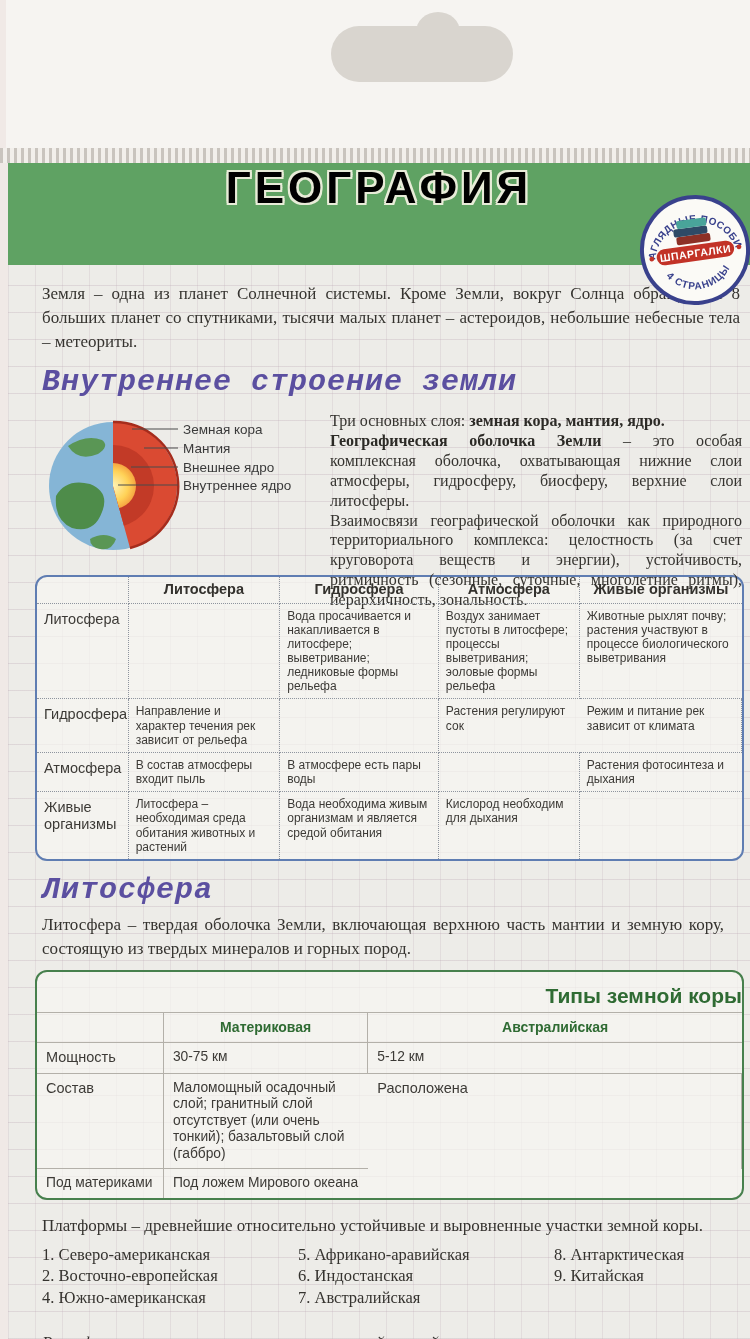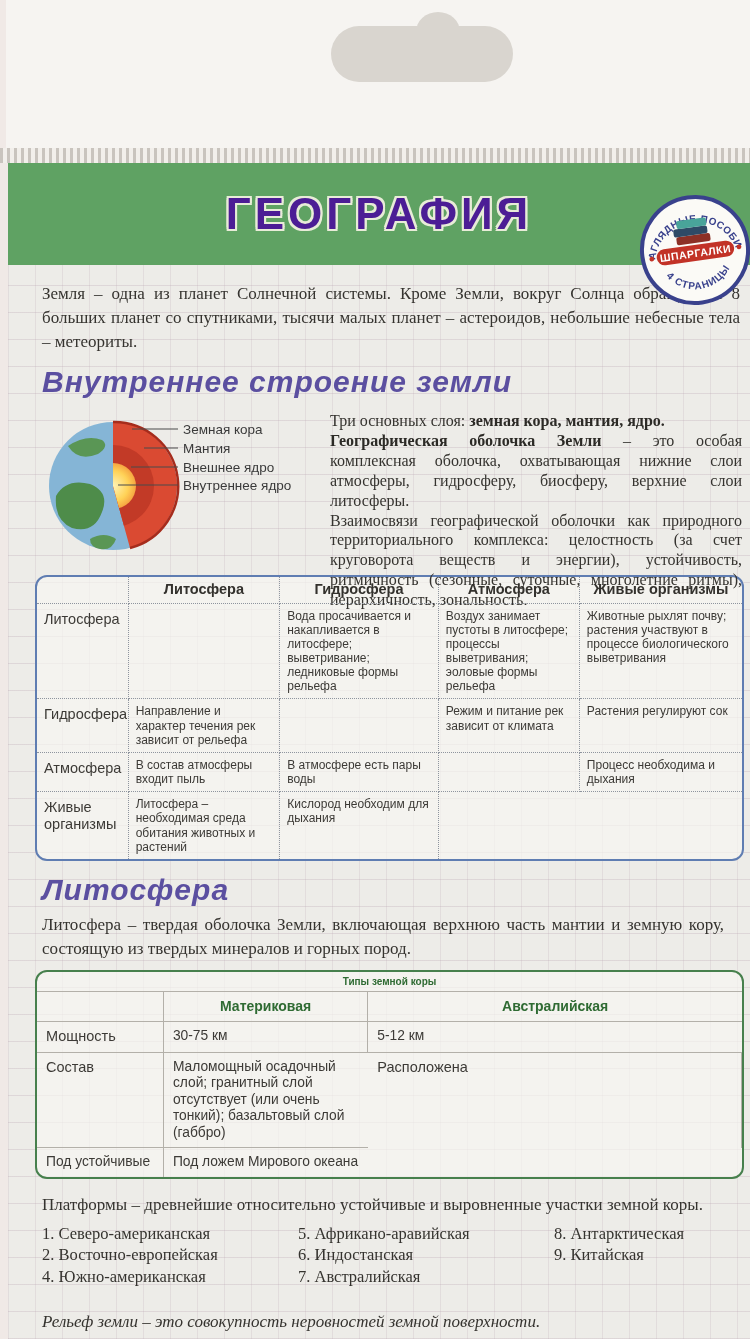--- a/index.html
+++ b/index.html
@@ -16,33 +16,33 @@
     background:repeating-linear-gradient(90deg,#c9c4be 0 3px,#f2efeb 3px 7px); }
 
   
   .card { position:absolute; left:8px; top:163px; width:742px; height:1176px;
     background-color:#edece8;
     background-image:
       repeating-linear-gradient(0deg, rgba(186,165,178,.30) 0 1px, transparent 1px 27px),
       repeating-linear-gradient(90deg, rgba(186,165,178,.22) 0 1px, transparent 1px 27px);
   }
   .green-band { position:absolute; left:0; top:0; width:742px; height:102px; background:#5fa263; }
-  .main-title { text-align:center; padding-top:26px; font-size:44px; font-weight:bold; letter-spacing:4px;
-    color:#4c1d95;
+  .main-title { text-align:center; font-size:44px; font-weight:bold; letter-spacing:4px;
+    color:#000000;
     text-shadow:-2px -2px 0 #e8ecd8, 2px -2px 0 #e8ecd8, -2px 2px 0 #e8ecd8, 2px 2px 0 #e8ecd8,
                  0 -2px 0 #e8ecd8, 0 2px 0 #e8ecd8, -2px 0 0 #e8ecd8, 2px 0 0 #e8ecd8; }
 
   .badge { position:absolute; left:630px; top:30px; width:114px; height:114px; z-index:5; }
 
   .content { position:absolute; left:0; top:102px; width:742px; }
 
   p.serif { font-family:"Liberation Serif", serif; font-size:17px; line-height:1.4; color:#35332f; }
   .intro { margin:17px 10px 0 34px; text-align:justify; }
 
-  .script-heading { font-family:Liberation Sans, sans-serif; font-style:italic; font-weight:bold;
+  .script-heading { font-family:Liberation Mono, monospace; font-style:italic; font-weight:bold;
     color:#5b4fa0; font-size:30px; letter-spacing:1px; margin:12px 0 2px 34px; }
 
   
   .earth-row { display:flex; margin:12px 0 0 30px; height:156px; }
   .earth-svg { width:290px; height:150px; flex:0 0 290px; }
   .svg-label { font-family:"Liberation Sans", sans-serif; font-size:13.5px; fill:#3a3a3a; }
   .geo-text { width:412px; margin-left:2px; font-family:"Liberation Serif", serif; font-size:16px;
     line-height:1.24; color:#35332f; text-align:justify; }
   .geo-text b { color:#2c2a26; }
 
@@ -56,22 +56,22 @@
   .tbl1 .c.lastrow { border-bottom:none; }
   .tbl1 .h { font-weight:bold; text-align:center; font-size:14.5px; color:#33312d; padding:4px 2px; }
   .tbl1 .rl { font-size:14.5px; padding-top:7px; }
 
   .litho-para { margin:6px 26px 0 34px; text-align:justify; }
 
   
   .tbl2 { margin:10px 6px 0 27px; width:709px; border:2px solid #47804d; border-radius:12px;
     background:rgba(248,247,243,.65); overflow:hidden; display:grid;
     grid-template-columns:18% 29% 53%; }
-  .tbl2 .title { grid-column:1 / span 3; text-align:center; font-weight:bold; font-size:10px;
-    color:#2f6b33; padding:4px 0 4px; border-bottom:1px solid #b3b0a9; }
+  .tbl2 .title { grid-column:1 / span 3; text-align:right; font-weight:bold; font-size:21px;
+    color:#2f6b33; padding:12px 0 4px; border-bottom:1px solid #b3b0a9; }
   .tbl2 .c { border-bottom:1px solid #b3b0a9; border-right:1px solid #b3b0a9;
     padding:6px 9px; font-size:13.8px; line-height:1.2; color:#3c3a36; }
   .tbl2 .c.lastcol { border-right:none; }
   .tbl2 .c.lastrow { border-bottom:none; }
   .tbl2 .h { font-weight:bold; text-align:center; color:#2f6b33; font-size:14px; }
   .tbl2 .rl { font-size:14.5px; }
 
   .platforms-para { margin:14px 10px 0 34px; }
   .platform-grid { margin:6px 10px 0 34px; display:grid; grid-auto-flow:column;
     grid-template-rows:repeat(3,auto); grid-template-columns:256px 256px auto;
@@ -176,31 +176,32 @@
 
         <div class="c rl">Литосфера</div>
         <div class="c"></div>
         <div class="c">Вода просачивается и накапливается в литосфере; выветривание; ледниковые формы рельефа</div>
         <div class="c">Воздух занимает пустоты в литосфере; процессы выветривания; эоловые формы рельефа</div>
         <div class="c lastcol">Животные рыхлят почву; растения участвуют в процессе биологического выветривания</div>
 
         <div class="c rl">Гидросфера</div>
         <div class="c">Направление и характер течения рек зависит от рельефа</div>
         <div class="c"></div>
+        <div class="c lastcol">Растения регулируют сок</div>
         <div class="c">Режим и питание рек зависит от климата</div>
-        <div class="c lastcol">Растения регулируют сок</div>
 
         <div class="c rl">Атмосфера</div>
         <div class="c">В состав атмосферы входит пыль</div>
         <div class="c">В атмосфере есть пары воды</div>
         <div class="c"></div>
-        <div class="c lastcol">Процесс необходима и дыхания</div>
+        <div class="c lastcol">Растения фотосинтеза и дыхания</div>
 
         <div class="c rl lastrow">Живые организмы</div>
         <div class="c lastrow">Литосфера – необходимая среда обитания животных и растений</div>
+        <div class="c lastrow">Вода необходима живым организмам и является средой обитания</div>
         <div class="c lastrow">Кислород необходим для дыхания</div>
         <div class="c lastrow lastcol"></div>
       </div>
 
       <div class="script-heading">Литосфера</div>
       <p class="serif litho-para">Литосфера – твердая оболочка Земли, включающая верхнюю часть мантии и земную кору, состоящую из твердых минералов и горных пород.</p>
 
       <div class="tbl2">
         <div class="title">Типы земной коры</div>
 
@@ -209,21 +210,21 @@
         <div class="c h lastcol">Австралийская</div>
 
         <div class="c rl">Мощность</div>
         <div class="c">30-75 км</div>
         <div class="c lastcol">5-12 км</div>
 
         <div class="c rl">Состав</div>
         <div class="c lastcol">Маломощный осадочный слой; гранитный слой отсутствует (или очень тонкий); базальтовый слой (габбро)</div>
 
         <div class="c rl lastrow">Расположена</div>
-        <div class="c lastrow">Под устойчивые</div>
+        <div class="c lastrow">Под материками</div>
         <div class="c lastrow lastcol">Под ложем Мирового океана</div>
       </div>
 
       <p class="serif platforms-para">Платформы – древнейшие относительно устойчивые и выровненные участки земной коры.</p>
       <div class="platform-grid">
         <div>1. Северо-американская</div>
         <div>2. Восточно-европейская</div>
         <div>4. Южно-американская</div>
         <div>5. Африкано-аравийская</div>
         <div>6. Индостанская</div>

